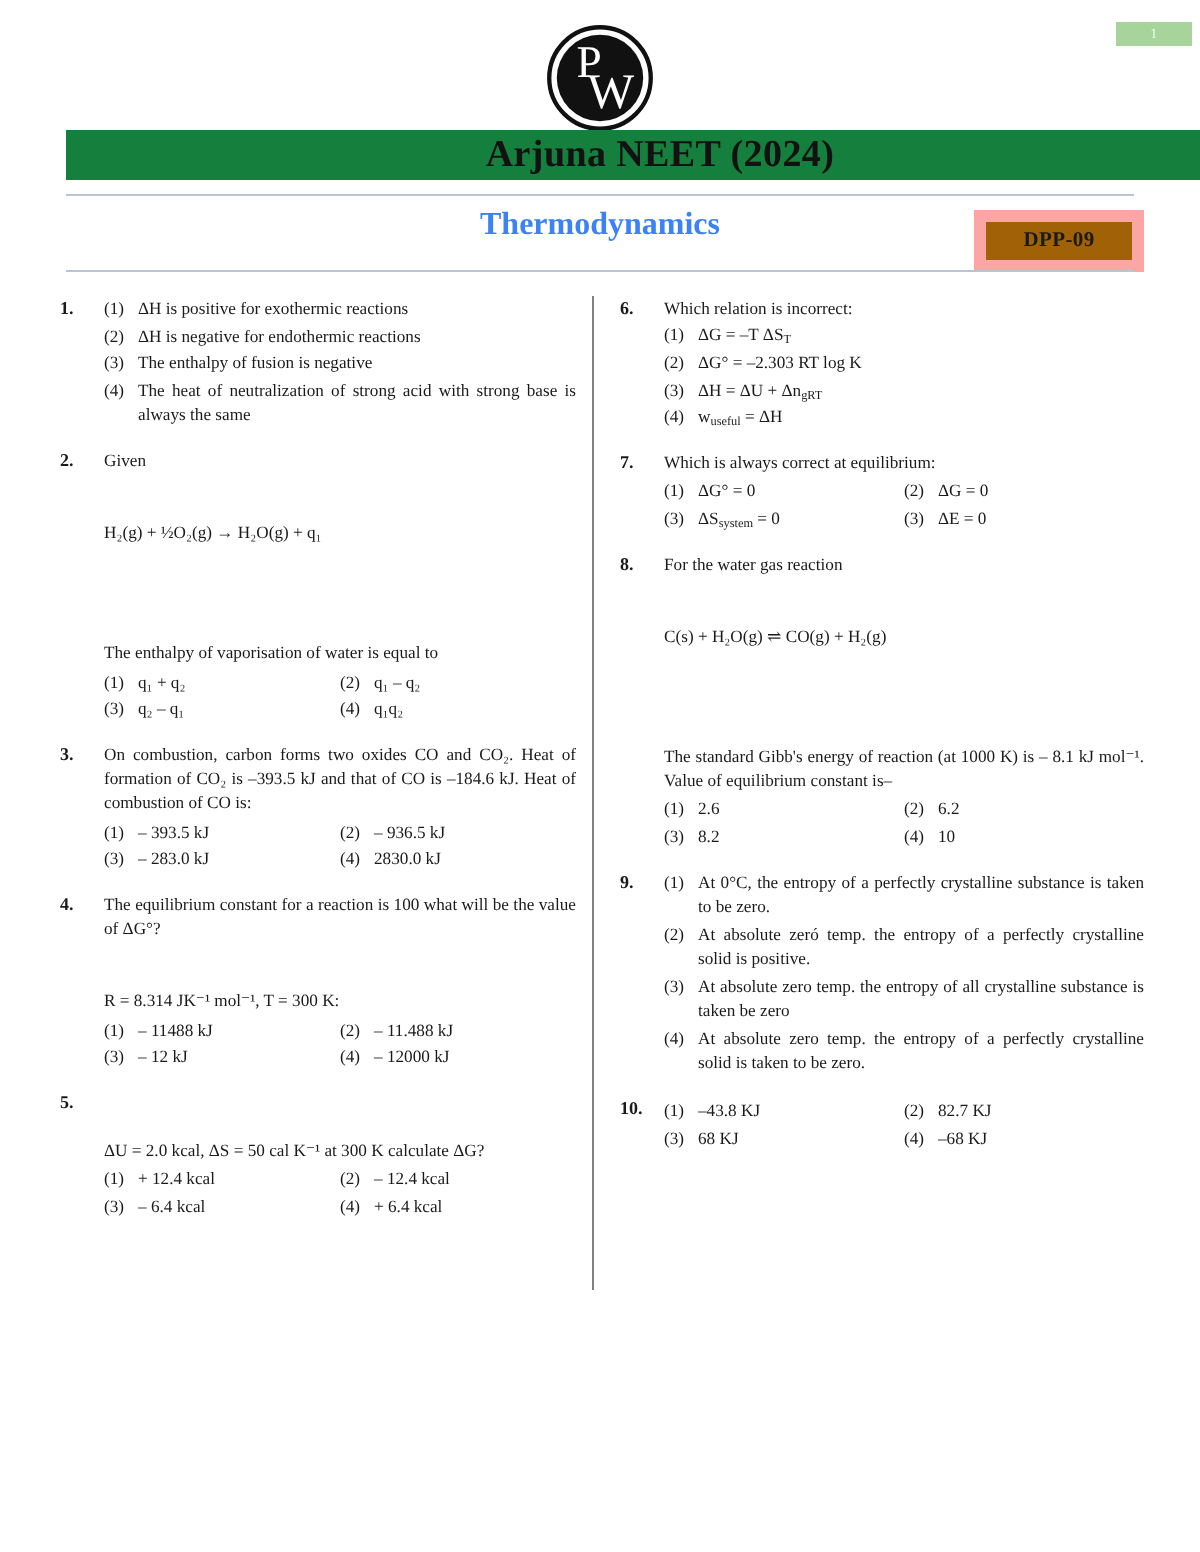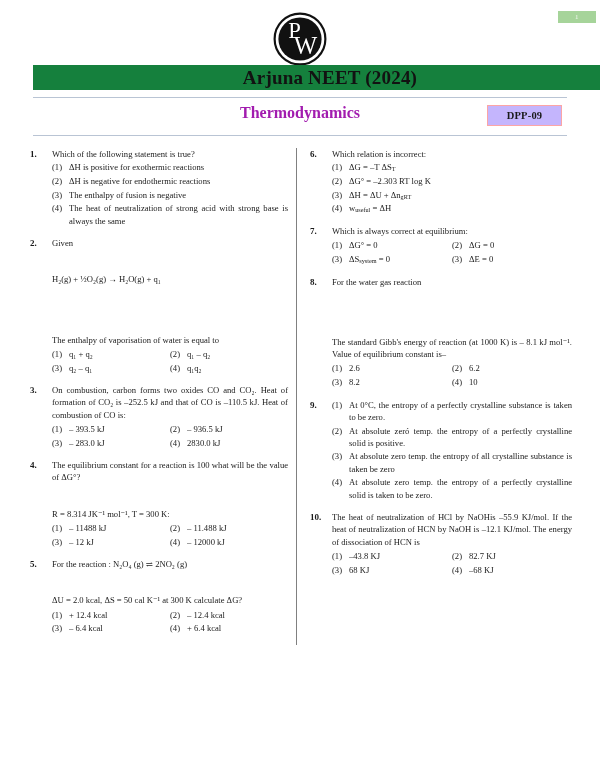--- a/index.html
+++ b/index.html
@@ -91,34 +91,34 @@
     background: #b9c4d4;
   }
   .subtitle {
     position: absolute;
     top: 104px;
     left: 0;
     width: 600px;
     text-align: center;
     font-size: 16px;
     font-weight: bold;
-    color: #a21caf;
+    color: #3b82f6;
     font-family: "Liberation Serif", "DejaVu Serif", serif;
   }
   .dpp-box {
     position: absolute;
     top: 105px;
     left: 487px;
     width: 73px;
     height: 19px;
-    border: 1px solid #fca5a5;
+    border: 6px solid #fca5a5;
     display: flex;
     align-items: center;
     justify-content: center;
-    background: #c4b5fd;
+    background: #a16207;
   }
   .dpp-box .txt {
     font-size: 10.5px;
     font-weight: bold;
     letter-spacing: .2px;
   }
 
   
   .divider {
     position: absolute;
@@ -217,21 +217,20 @@
   <span class="txt">DPP-09</span>
 </div>
 <div class="sub-rule-bot"></div>
 
 <div class="divider"></div>
 
 <div class="col col-left" id="col-left">
     <div class="q">
       <div class="q-num">1.</div>
       <div class="q-body">
-        <div class="q-stem">Which of the following statement is true?</div>
         <div class="opts-stack">
           <div class="opt">
             <span class="opt-lbl">(1)</span>
             <span class="opt-txt just">ΔH is positive for exothermic reactions</span>
           </div>
           <div class="opt">
             <span class="opt-lbl">(2)</span>
             <span class="opt-txt just">ΔH is negative for endothermic reactions</span>
           </div>
           <div class="opt">
@@ -267,21 +266,21 @@
           <div class="opt">
             <span class="opt-lbl">(4)</span>
             <span class="opt-txt">q₁q₂</span>
           </div>
         </div>
       </div>
     </div>
     <div class="q">
       <div class="q-num">3.</div>
       <div class="q-body">
-        <div class="q-stem">On combustion, carbon forms two oxides CO and CO₂. Heat of formation of CO₂ is  –252.5 kJ and that of CO is –110.5 kJ. Heat of combustion of CO is:</div>
+        <div class="q-stem">On combustion, carbon forms two oxides CO and CO₂. Heat of formation of CO₂ is  –393.5 kJ and that of CO is –184.6 kJ. Heat of combustion of CO is:</div>
         <div class="opts-grid">
           <div class="opt">
             <span class="opt-lbl">(1)</span>
             <span class="opt-txt">– 393.5 kJ</span>
           </div>
           <div class="opt">
             <span class="opt-lbl">(2)</span>
             <span class="opt-txt">– 936.5 kJ</span>
           </div>
           <div class="opt">
@@ -316,21 +315,20 @@
           <div class="opt">
             <span class="opt-lbl">(4)</span>
             <span class="opt-txt">– 12000 kJ</span>
           </div>
         </div>
       </div>
     </div>
     <div class="q">
       <div class="q-num">5.</div>
       <div class="q-body">
-        <div class="q-stem">For the reaction : N₂O₄ (g) ⇌ 2NO₂ (g)</div>
         <div class="q-line">ΔU = 2.0 kcal, ΔS = 50 cal K⁻¹ at 300 K calculate ΔG?</div>
         <div class="opts-grid">
           <div class="opt">
             <span class="opt-lbl">(1)</span>
             <span class="opt-txt">+ 12.4 kcal</span>
           </div>
           <div class="opt">
             <span class="opt-lbl">(2)</span>
             <span class="opt-txt">– 12.4 kcal</span>
           </div>
@@ -392,20 +390,21 @@
             <span class="opt-lbl">(3)</span>
             <span class="opt-txt">ΔE = 0</span>
           </div>
         </div>
       </div>
     </div>
     <div class="q">
       <div class="q-num">8.</div>
       <div class="q-body">
         <div class="q-stem">For the water gas reaction</div>
+        <div class="q-line">C(s) + H₂O(g) ⇌  CO(g) + H₂(g)</div>
         <div class="q-stem-cont">The standard Gibb's energy of reaction (at 1000 K) is – 8.1 kJ mol⁻¹. Value of equilibrium constant is–</div>
         <div class="opts-grid">
           <div class="opt">
             <span class="opt-lbl">(1)</span>
             <span class="opt-txt">2.6</span>
           </div>
           <div class="opt">
             <span class="opt-lbl">(2)</span>
             <span class="opt-txt">6.2</span>
           </div>
@@ -439,21 +438,20 @@
           <div class="opt">
             <span class="opt-lbl">(4)</span>
             <span class="opt-txt just">At absolute zero temp. the entropy of a perfectly crystalline solid is taken to be zero.</span>
           </div>
         </div>
       </div>
     </div>
     <div class="q">
       <div class="q-num">10.</div>
       <div class="q-body">
-        <div class="q-stem">The heat of neutralization of HCl by NaOHis –55.9 KJ/mol. If the heat of neutralization of HCN by NaOH is –12.1 KJ/mol. The energy of dissociation of HCN is</div>
         <div class="opts-grid">
           <div class="opt">
             <span class="opt-lbl">(1)</span>
             <span class="opt-txt">–43.8 KJ</span>
           </div>
           <div class="opt">
             <span class="opt-lbl">(2)</span>
             <span class="opt-txt">82.7 KJ</span>
           </div>
           <div class="opt">

